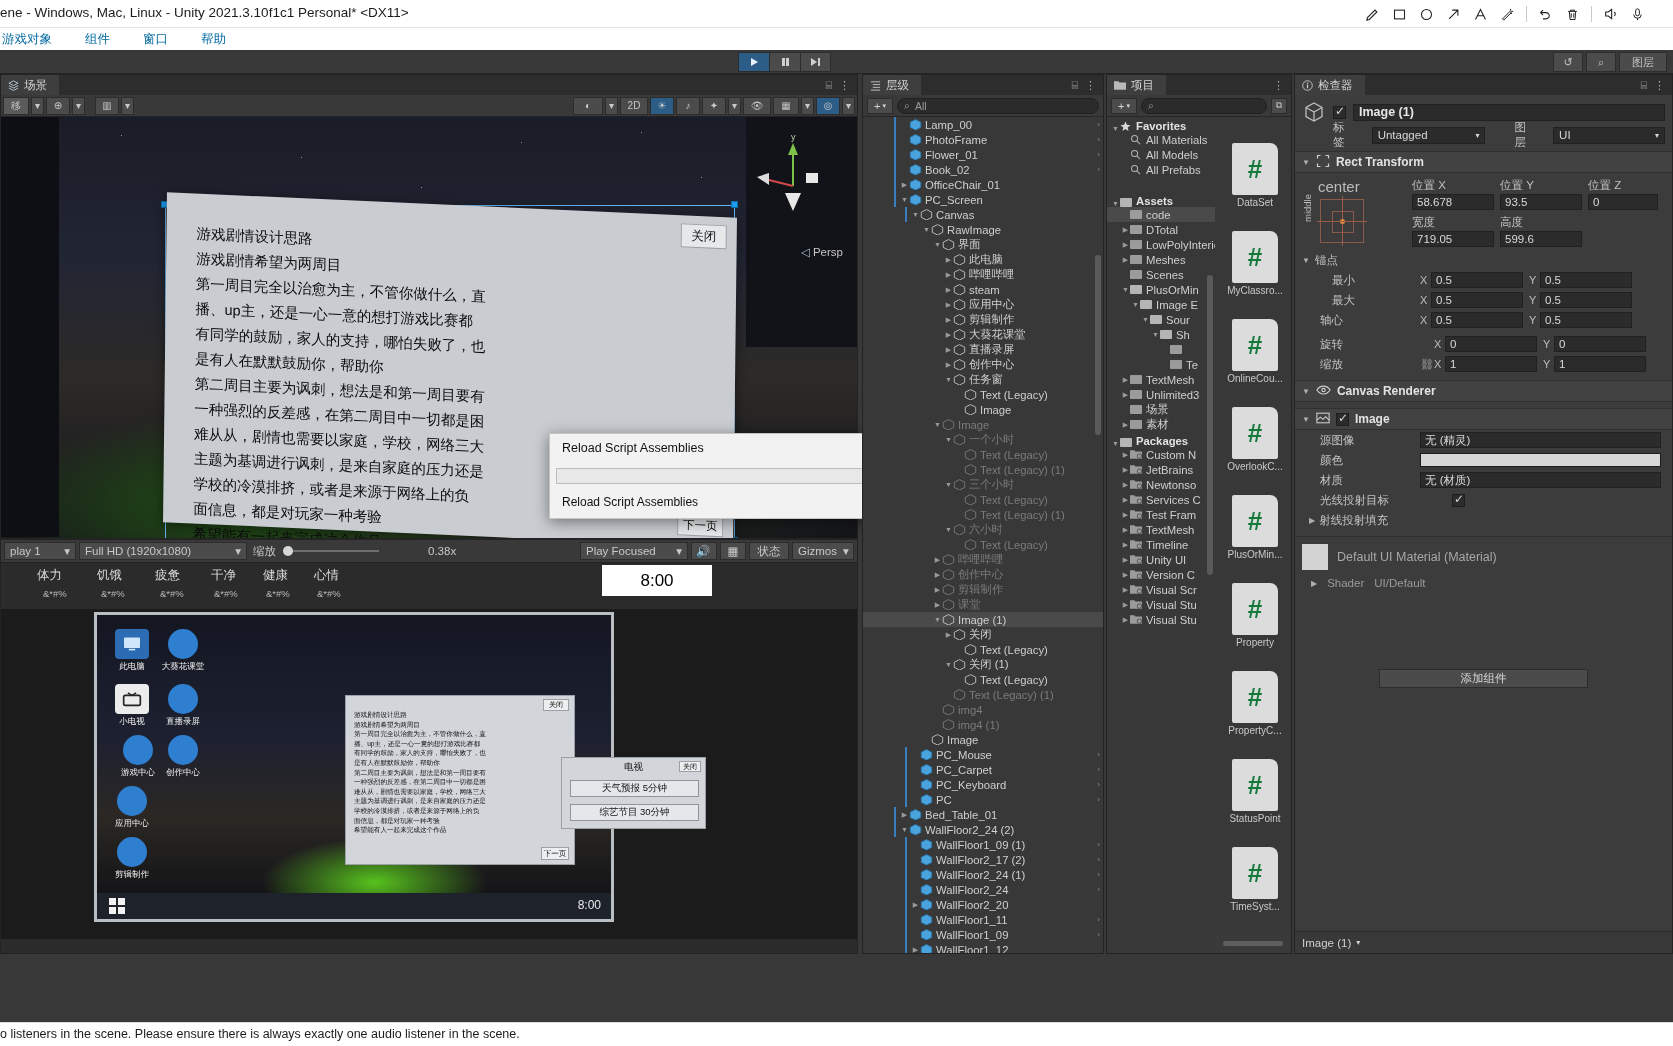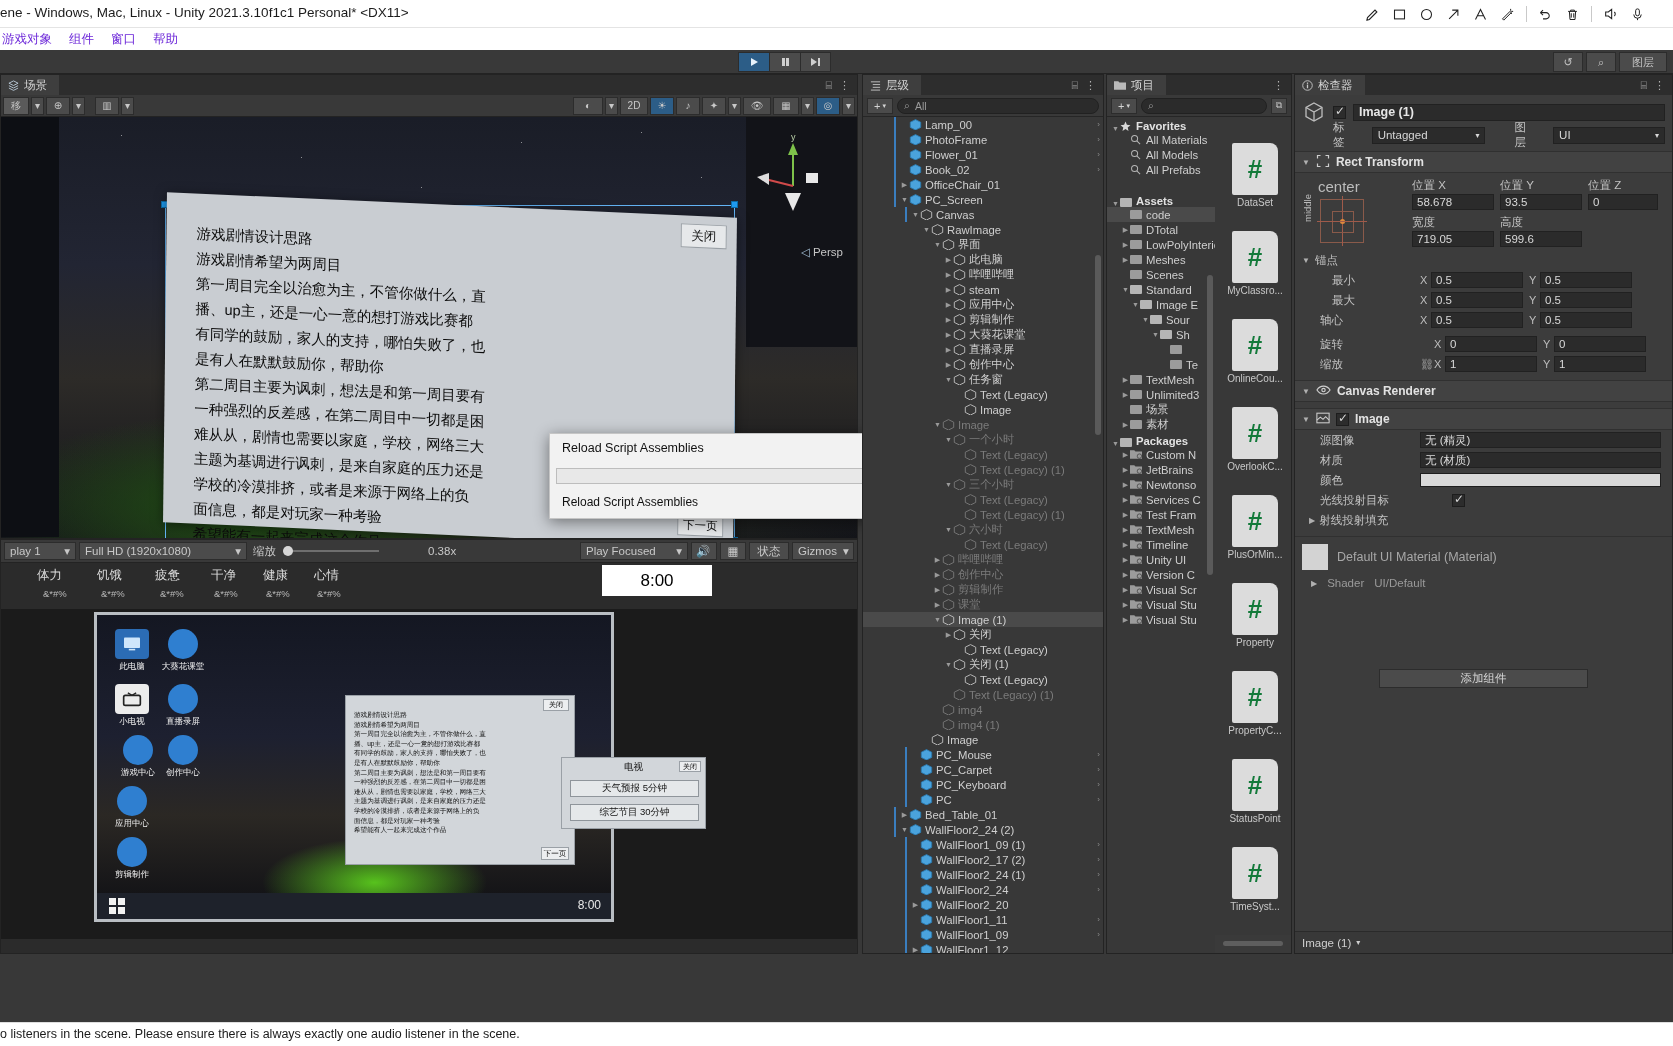--- a/index.html
+++ b/index.html
@@ -12,21 +12,21 @@
     border-bottom:1px solid #e4e4e4; }
   .win-title-text { position:absolute; left:0; top:5px; font-size:13.5px; color:#1b1b1b; white-space:nowrap; }
   .annot-bar { position:absolute; right:22px; top:0px; height:28px; display:flex; align-items:center; gap:0px; }
   .annot-btn { width:27px; height:28px; display:flex; align-items:center; justify-content:center;
     color:#222; cursor:pointer; }
   .annot-btn svg { display:block; }
   .annot-sep { width:1px; height:16px; background:#c9c9c9; margin:0 5px; }
 
   
   .menu-bar { position:absolute; left:0; top:28px; width:1673px; height:22px; background:#ffffff; }
-  .menu-items { position:absolute; left:2px; top:3px; display:flex; gap:17px; font-size:12.5px; color:#6d28d9; }
+  .menu-items { position:absolute; left:2px; top:3px; display:flex; gap:33px; font-size:12.5px; color:#0369a1; }
   .menu-items span { cursor:pointer; }
 
   
   .unity-toolbar { position:absolute; left:0; top:50px; width:1673px; height:24px; background:#393939;
     border-bottom:1px solid #232323; }
   .play-group { position:absolute; left:738px; top:2px; display:flex; }
   .play-btn { width:31px; height:20px; background:#4b4b4b; border:1px solid #2c2c2c; border-right:none;
     display:flex; align-items:center; justify-content:center; cursor:pointer; }
   .play-btn:last-child { border-right:1px solid #2c2c2c; }
   .play-btn.active { background:#2c5d87; }
@@ -1173,21 +1173,21 @@
         <div class="prow">
           <span style="width: 14px; flex: 0 0 auto;"></span>
           <span class="harrow"></span>
           <span class="folder"></span>
           <span>Scenes</span>
         </div>
         <div class="prow">
           <span style="width: 14px; flex: 0 0 auto;"></span>
           <span class="harrow">▼</span>
           <span class="folder open"></span>
-          <span>Standard</span>
+          <span>PlusOrMin</span>
         </div>
         <div class="prow">
           <span style="width: 24px; flex: 0 0 auto;"></span>
           <span class="harrow">▼</span>
           <span class="folder open"></span>
           <span>Image E</span>
         </div>
         <div class="prow">
           <span style="width: 34px; flex: 0 0 auto;"></span>
           <span class="harrow">▼</span>
@@ -1548,26 +1548,26 @@
               <path d="M1 9l4-3.5 3 2.5 3-3 4 4"></path>
             </svg></span>
         <span class="chk on"></span>
         <span>Image</span>
       </div>
       <div class="prop-row">
         <span class="plabel">源图像</span>
         <span class="pfield" style="flex:1; margin-right:4px;">无 (精灵)</span>
       </div>
       <div class="prop-row">
+        <span class="plabel">颜色</span>
+        <span class="color-swatch" style="flex:1; margin-right:4px;"></span>
+      </div>
+      <div class="prop-row">
         <span class="plabel">材质</span>
         <span class="pfield" style="flex:1; margin-right:4px;">无 (材质)</span>
-      </div>
-      <div class="prop-row">
-        <span class="plabel">颜色</span>
-        <span class="color-swatch" style="flex:1; margin-right:4px;"></span>
       </div>
       <div class="prop-row">
         <span class="plabel" style="width:150px">光线投射目标</span>
         <span class="chk on"></span>
       </div>
       <div class="prop-row">
         <span class="caret" style="margin-right:4px; margin-left:7px;">▶</span>
         <span>射线投射填充</span>
       </div>
 

